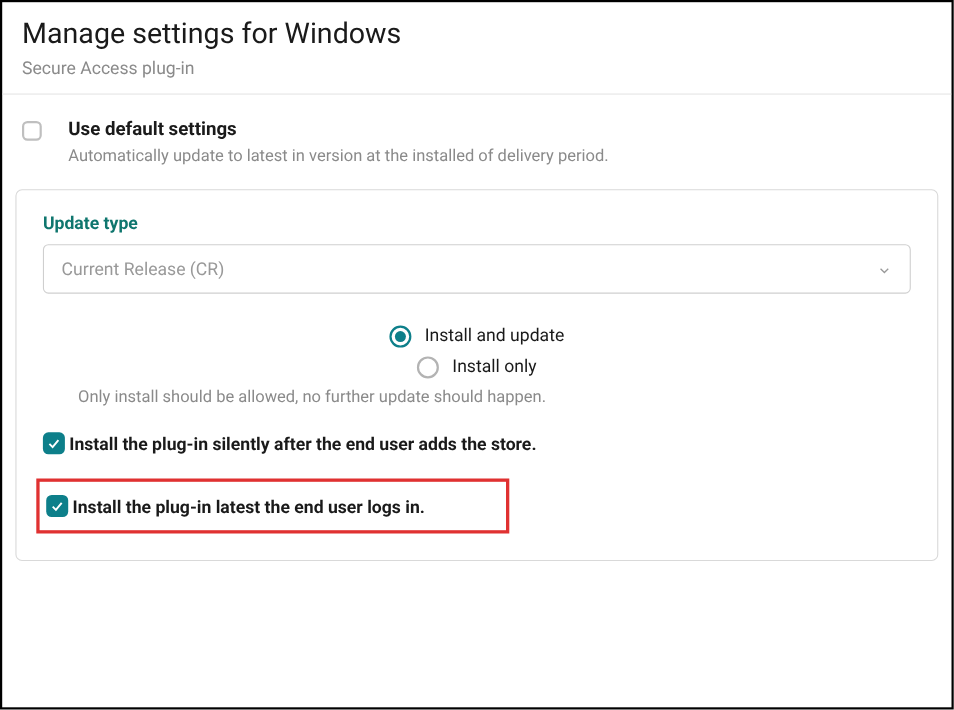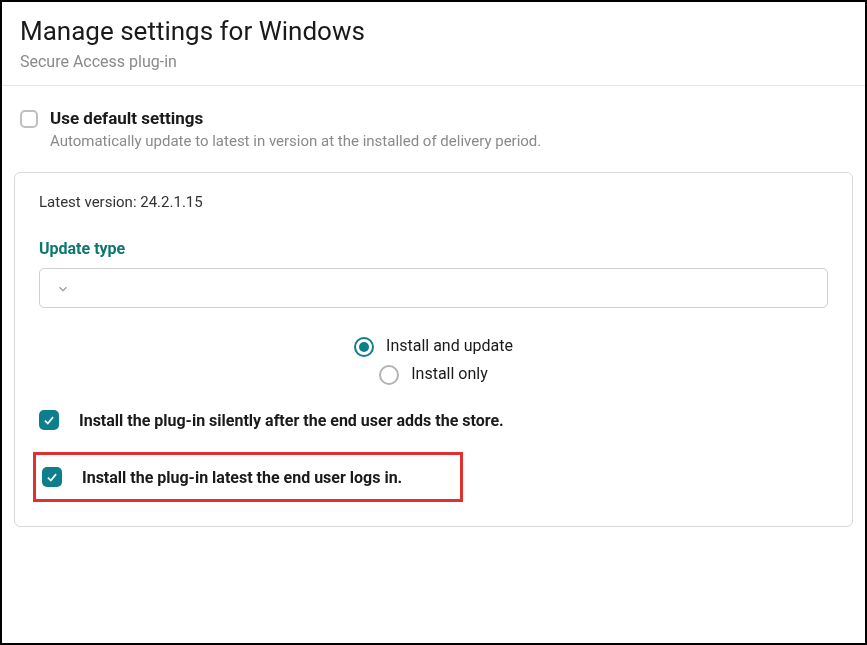--- a/index.html
+++ b/index.html
@@ -27,21 +27,21 @@
       margin-bottom: 6px;
     }
     .header .subtitle {
       font-size: 16px;
       color: #8a8a8a;
     }
     .section-default {
       padding: 22px 18px 12px 18px;
       display: flex;
       align-items: flex-start;
-      gap: 12px;
+      gap: 24px;
     }
     .checkbox-unchecked {
       width: 18px;
       height: 18px;
       border: 2px solid #bfbfbf;
       border-radius: 5px;
       flex-shrink: 0;
       margin-top: 2px;
       cursor: pointer;
     }
@@ -142,21 +142,21 @@
     }
     .radio-desc {
       font-size: 15px;
       color: #8a8a8a;
       margin-left: 32px;
       margin-bottom: 14px;
     }
     .checkbox-row {
       display: flex;
       align-items: center;
-      gap: 20px;
+      gap: 4px;
       margin-bottom: 18px;
       padding: 4px 0;
     }
     .checkbox-checked {
       width: 20px;
       height: 20px;
       background: #0d7f8a;
       border-radius: 5px;
       flex-shrink: 0;
       cursor: pointer;
@@ -199,42 +199,43 @@
 
 <div class="section-default">
   <div class="checkbox-unchecked"></div>
   <div class="default-text">
     <div class="title">Use default settings</div>
     <div class="desc">Automatically update to latest in version at the installed of delivery period.</div>
   </div>
 </div>
 
 <div class="card">
-  <div class="latest-version">Latest version: 24.2.1.15</div>
 
   <div class="field-label">Update type</div>
   <div class="select">
+    <span class="value">Current Release (CR)</span>
     <span class="chevron-down">
       <svg viewBox="0 0 24 24">
           <polyline points="6 9 12 15 18 9"></polyline>
         </svg>
     </span>
   </div>
 
 
   <div class="radio-group">
     <div class="radio-item">
       <div class="radio-outer selected"></div>
       <div class="radio-label">Install and update</div>
     </div>
 
     <div class="radio-item">
       <div class="radio-outer unselected"></div>
       <div class="radio-label">Install only</div>
     </div>
+    <div class="radio-desc">Only install should be allowed, no further update should happen.</div>
   </div>
 
   <div class="checkbox-row">
     <div class="checkbox-checked">
       <svg viewBox="0 0 24 24">
           <polyline points="5 13 10 18 19 7"></polyline>
         </svg>
     </div>
     <div class="checkbox-label">Install the plug-in silently after the end user adds the store.</div>
   </div>

